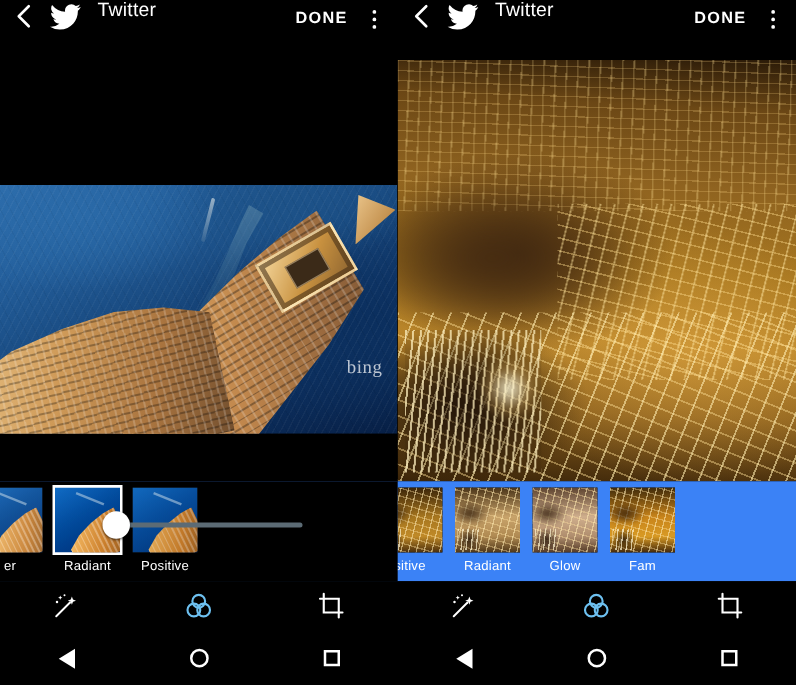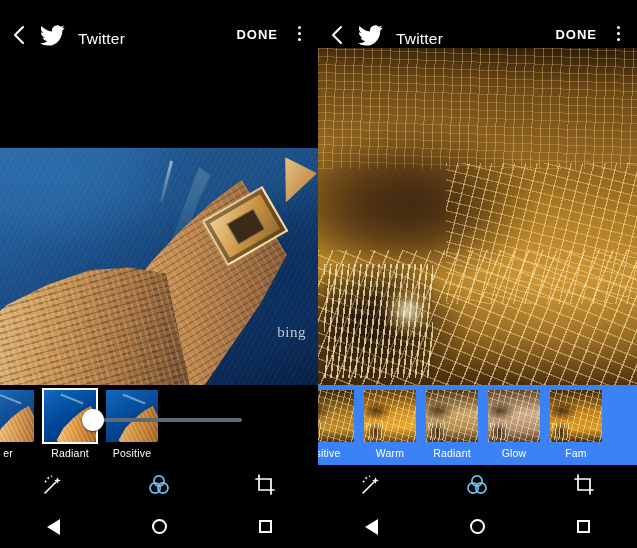--- a/index.html
+++ b/index.html
@@ -11,21 +11,21 @@
   }
   .screen { position:relative; width:637px; height:548px; display:flex; }
 
   .panel { position:relative; height:548px; background:#000; overflow:hidden; }
   .panel.left  { width:318px; }
   .panel.right { width:319px; }
 
   
   .appbar {
     position:absolute; top:0; left:0; right:0; height:48px;
-    display:flex; align-items:flex-end; z-index:30;
+    display:flex; align-items:flex-start; z-index:30;
   }
   .appbar.overlay { background:transparent; }
   .back-chevron {
     width:26px; height:26px; margin-left:6px;
     display:flex; align-items:center; justify-content:center;
     cursor:pointer;
   }
   .back-chevron svg { display:block; }
   .bird { width:32px; height:26px; margin-left:4px; display:flex; align-items:center; justify-content:center; }
   .bird svg { display:block; }
@@ -40,21 +40,21 @@
   }
   .overflow {
     width:26px; height:30px; margin-right:6px;
     display:flex; flex-direction:column; align-items:center; justify-content:center;
     gap:3px; cursor:pointer;
   }
   .overflow i { display:block; width:3px; height:3px; border-radius:50%; background:#fff; }
 
   
   .stage { position:absolute; left:0; right:0; overflow:hidden; background:#000; }
-  .stage.left-stage  { top:148px; height:237px; }
+  .stage.left-stage  { top:148px; height:199px; }
   .stage.right-stage { top:48px;  height:337px; }
   .photo { position:absolute; inset:0; }
 
   
   .sea {
     position:absolute; inset:0;
     background:
       radial-gradient(ellipse 60% 50% at 18% 12%, #2a6aa8 0%, rgba(42,106,168,0) 62%),
       radial-gradient(ellipse 50% 40% at 70% 8%, #1d5288 0%, rgba(29,82,136,0) 65%),
       radial-gradient(ellipse 70% 60% at 92% 55%, #0b2f5e 0%, rgba(11,47,94,0) 70%),
@@ -475,31 +475,20 @@
                 <div class="c-grid"></div>
                 <div class="c-dark"></div>
                 <div class="c-core"></div>
               </div>
             </div>
             <div class="thumb-label">sitive</div>
           </div>
           <div class="thumb-item">
             <div class="thumb-box">
               <div class="mini-city">
-                <div class="c-base" style="background: linear-gradient(rgb(92, 58, 12), rgb(212, 144, 31) 42%, rgb(232, 168, 44) 72%, rgb(107, 67, 16));"></div>
-                <div class="c-grid"></div>
-                <div class="c-dark"></div>
-                <div class="c-core"></div>
-              </div>
-            </div>
-            <div class="thumb-label">Warm</div>
-          </div>
-          <div class="thumb-item">
-            <div class="thumb-box">
-              <div class="mini-city">
                 <div class="c-base" style="background: linear-gradient(rgb(74, 52, 24), rgb(200, 163, 106) 45%, rgb(176, 138, 82) 75%, rgb(78, 54, 24));"></div>
                 <div class="c-grid"></div>
                 <div class="c-dark"></div>
                 <div class="c-core"></div>
               </div>
             </div>
             <div class="thumb-label">Radiant</div>
           </div>
           <div class="thumb-item">
             <div class="thumb-box">

